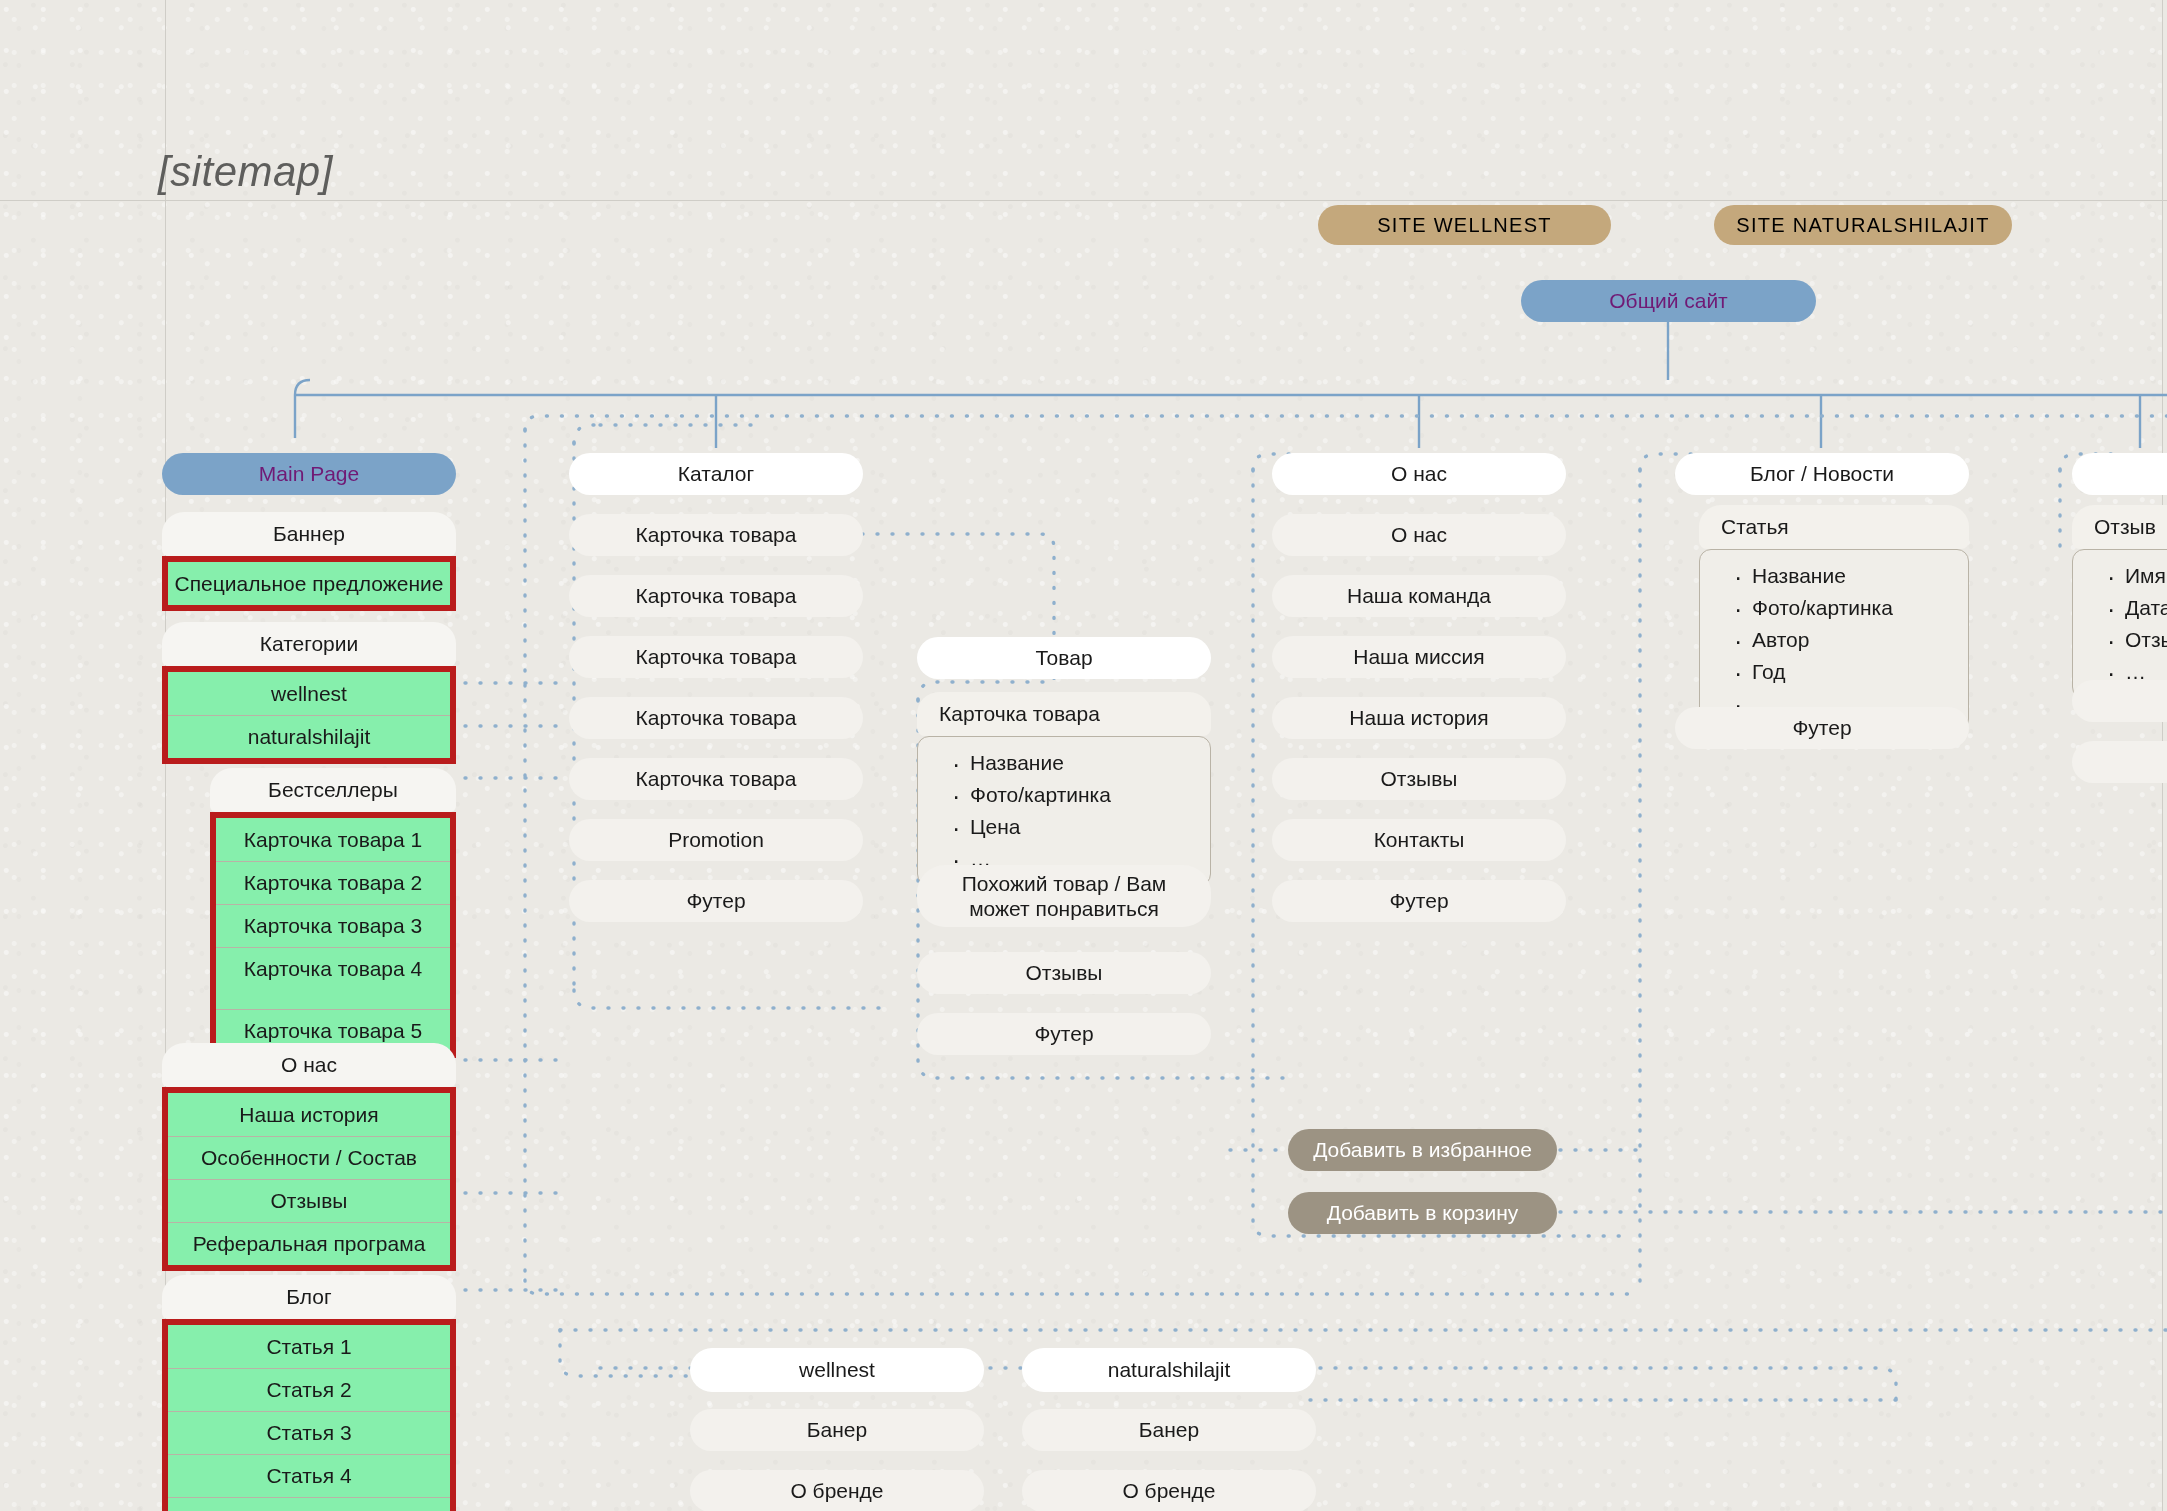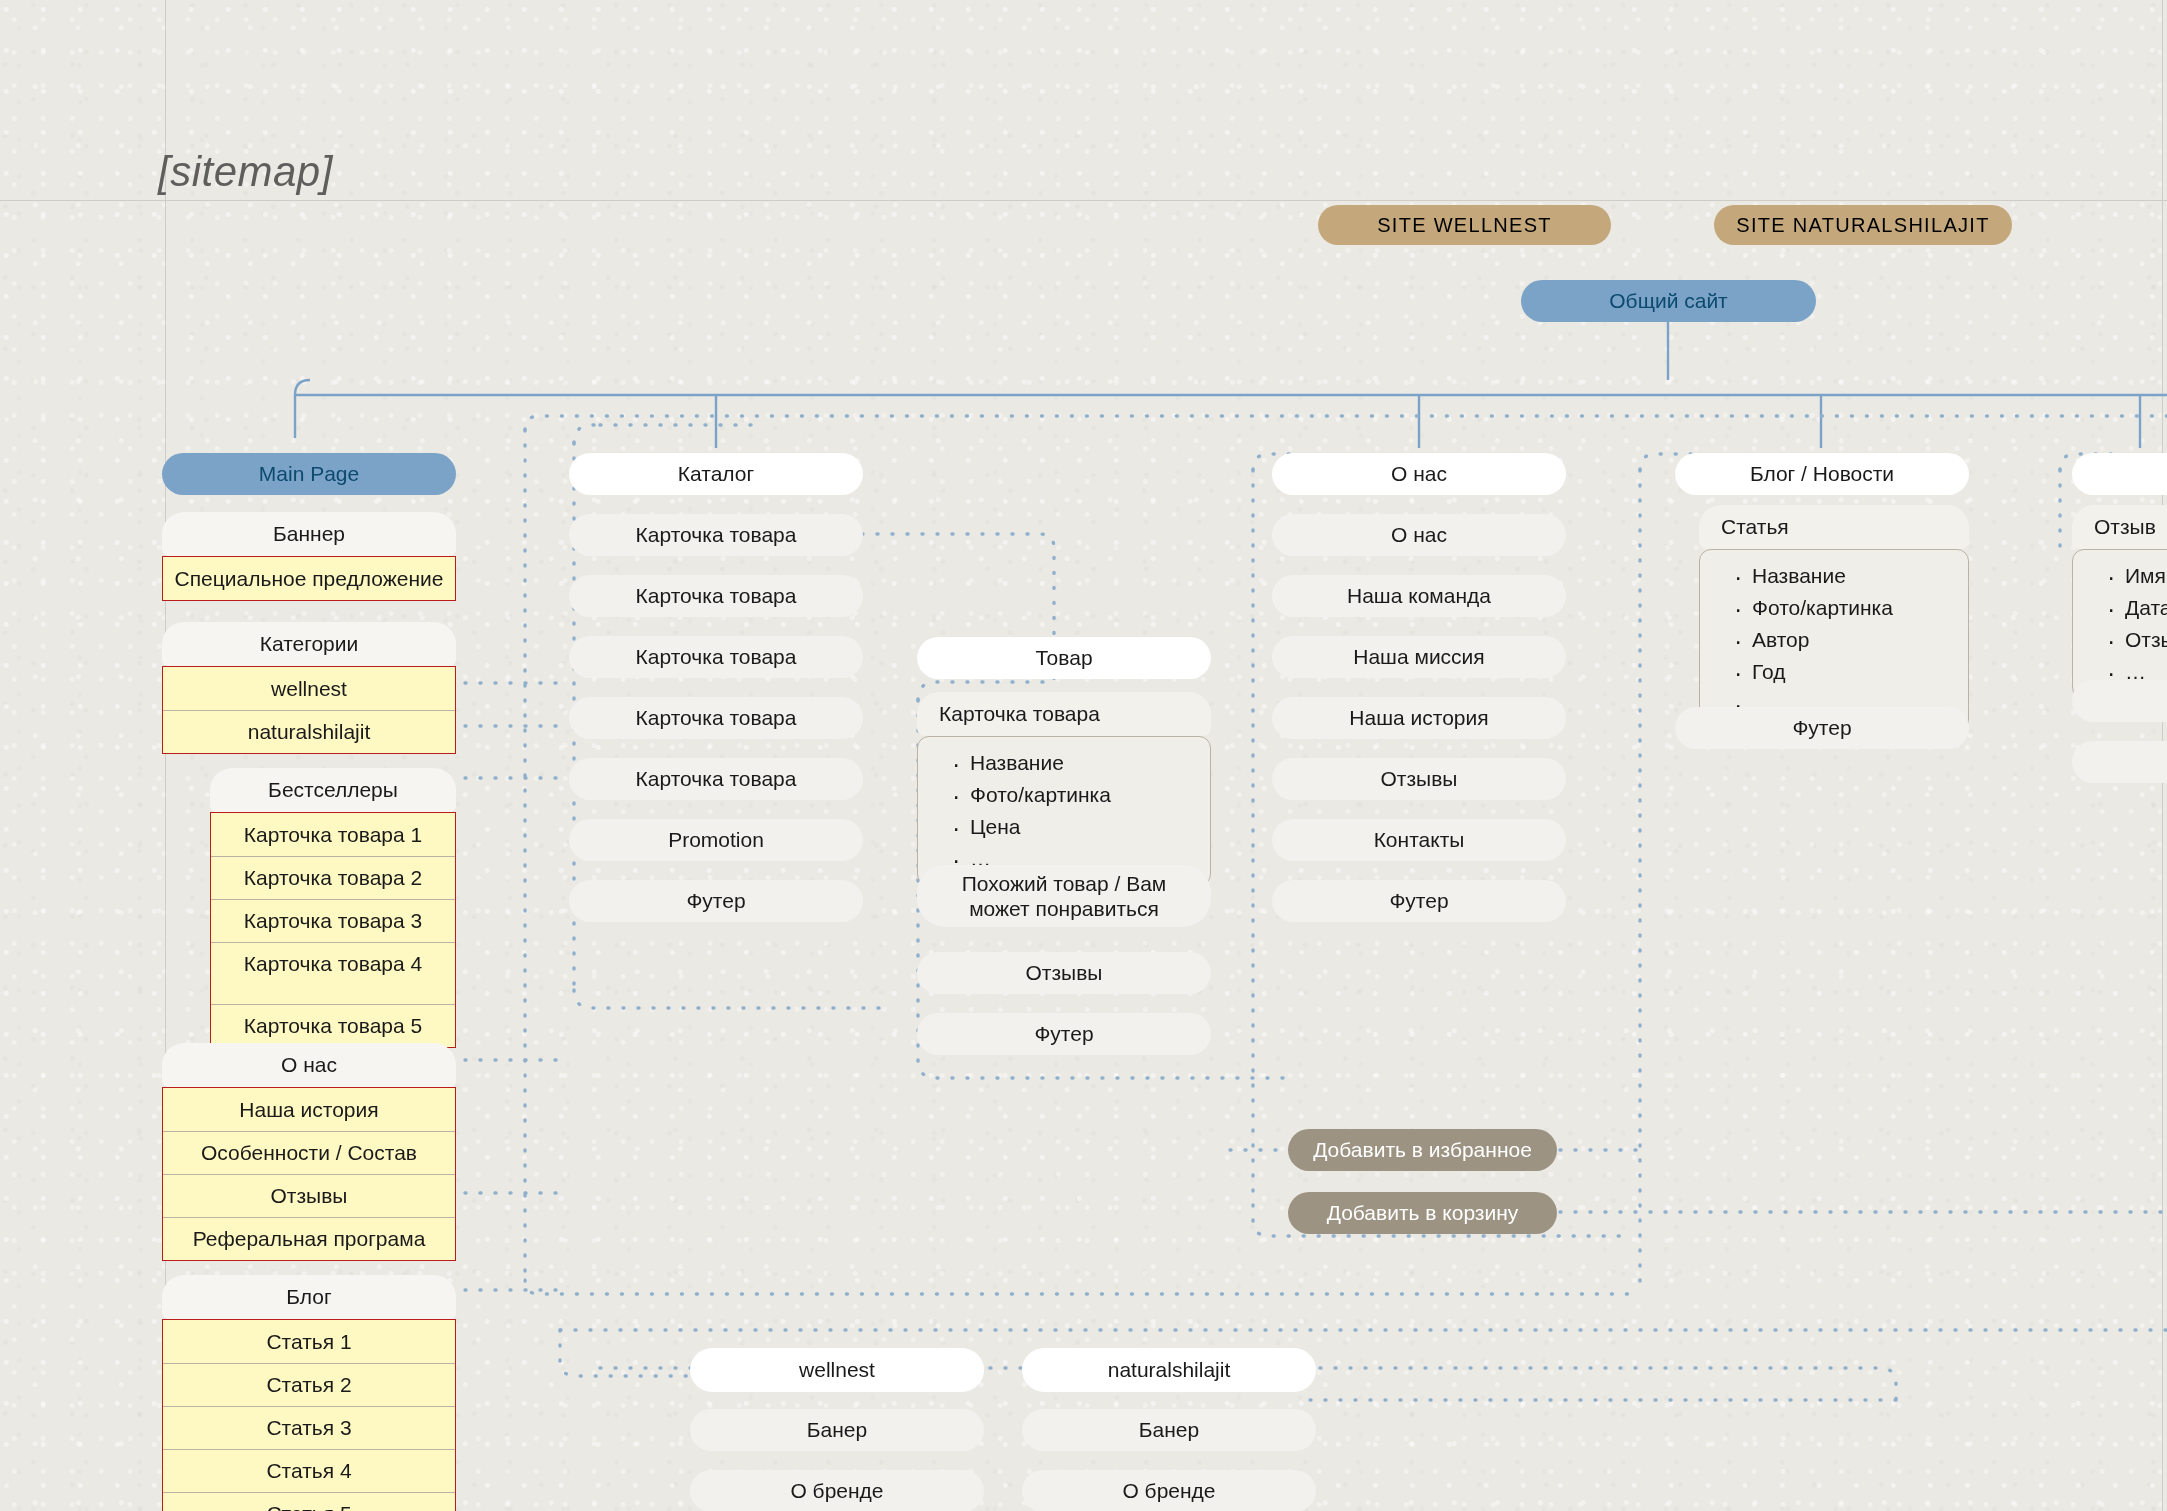--- a/index.html
+++ b/index.html
@@ -38,36 +38,36 @@
     letter-spacing:.5px;white-space:nowrap;z-index:3;
   }
 
   
   .pill{
     position:absolute;border-radius:28px;
     display:flex;align-items:center;justify-content:center;
     text-align:center;font-size:21px;line-height:1.2;
     box-sizing:border-box;padding:0 14px;
   }
-  .pill.blue{background:#7ba3c8;color:#0c4a6e;}
+  .pill.blue{background:#7ba3c8;color:#701a75;}
   .pill.tan{background:#c4a87c;color:#000000;font-size:20px;letter-spacing:1.3px;}
   .pill.taupe{background:#9c9383;color:#fff;font-size:21px;}
   .pill.white{background:#ffffff;color:#1a1a1a;}
   .pill.soft{background:#f3f1ed;color:#1a1a1a;}
 
   
   .grp{position:absolute;box-sizing:border-box;}
   .grp .hd{
     background:#f6f5f2;border-radius:22px 22px 6px 6px;
     display:flex;align-items:center;justify-content:center;
     font-size:21px;color:#1a1a1a;box-sizing:border-box;
   }
   .grp .body{
-    border:1px solid #b91c1c;border-radius:0;
-    background:#fef9c3;box-sizing:border-box;overflow:hidden;
+    border:6px solid #b91c1c;border-radius:0;
+    background:#86efac;box-sizing:border-box;overflow:hidden;
   }
   .grp .body .row{
     display:flex;align-items:center;justify-content:center;
     font-size:21px;color:#1a1a1a;border-top:1px solid #b9b3a6;
     box-sizing:border-box;text-align:center;
   }
   .grp .body .row:first-child{border-top:none;}
 
   
   .card{position:absolute;box-sizing:border-box;}

